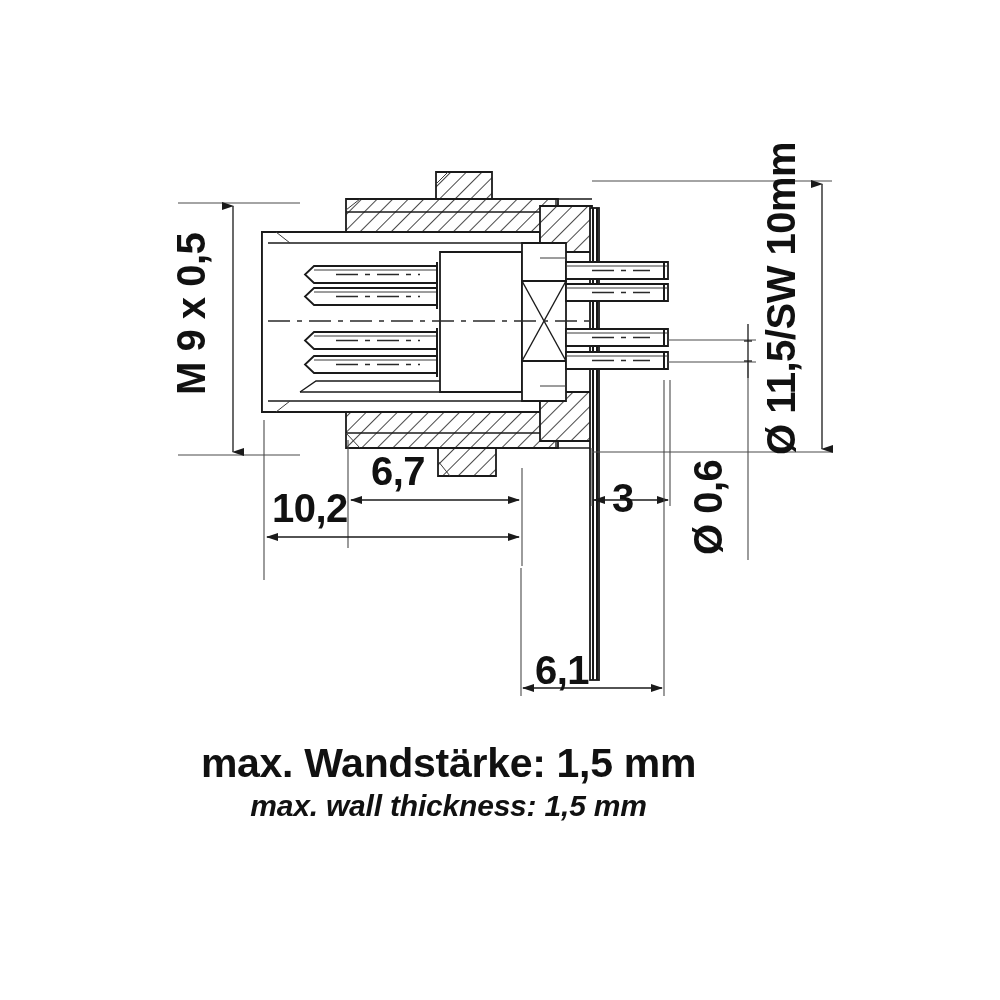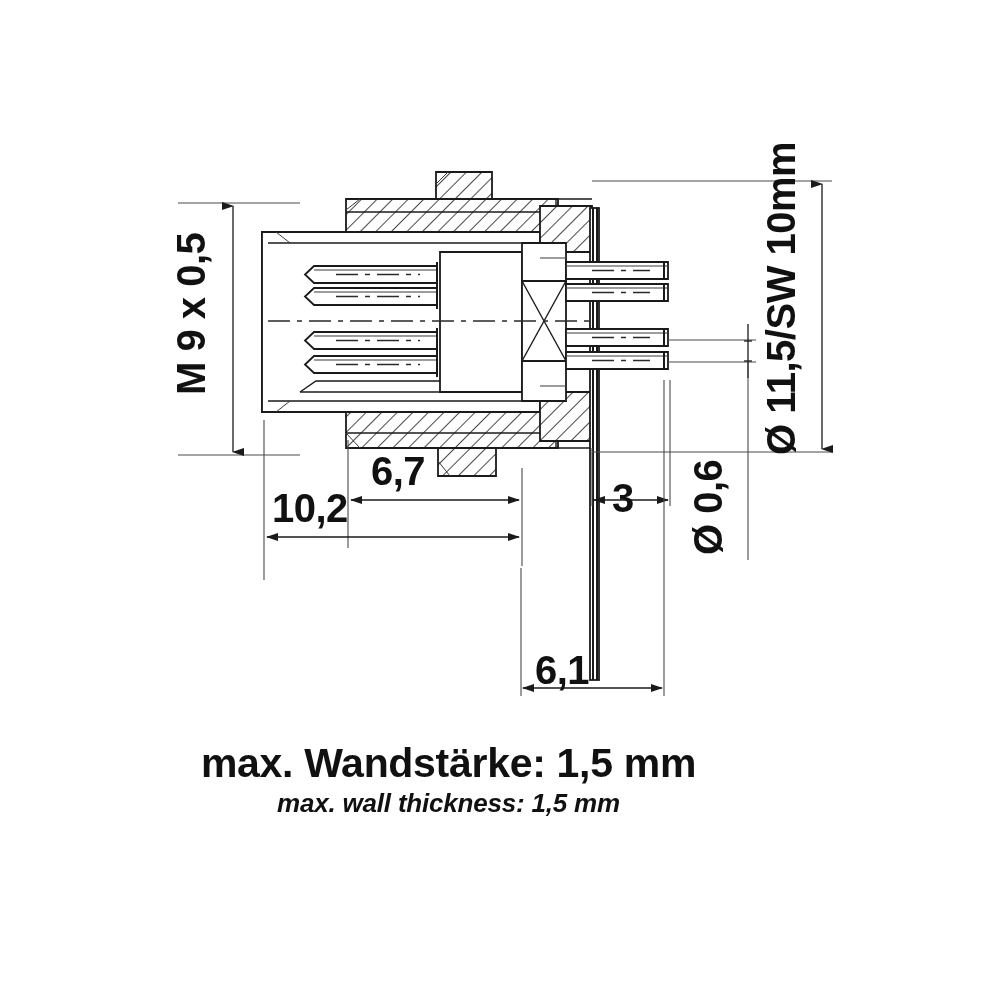--- a/index.html
+++ b/index.html
@@ -54,21 +54,21 @@
     font-family: "Liberation Sans Narrow", "Liberation Sans", sans-serif;
     font-size: 41px;
     font-weight: 700;
     color: #111111;
     line-height: 1.05;
     letter-spacing: -0.3px;
     white-space: nowrap;
   }
   .cap-line-en {
     font-family: "Liberation Sans Narrow", "Liberation Sans", sans-serif;
-    font-size: 26px;
+    font-size: 30px;
     font-weight: 700;
     font-style: italic;
     color: #111111;
     line-height: 1.15;
     letter-spacing: -0.2px;
     white-space: nowrap;
     margin-top: 4px;
   }
 </style>
 </head>

